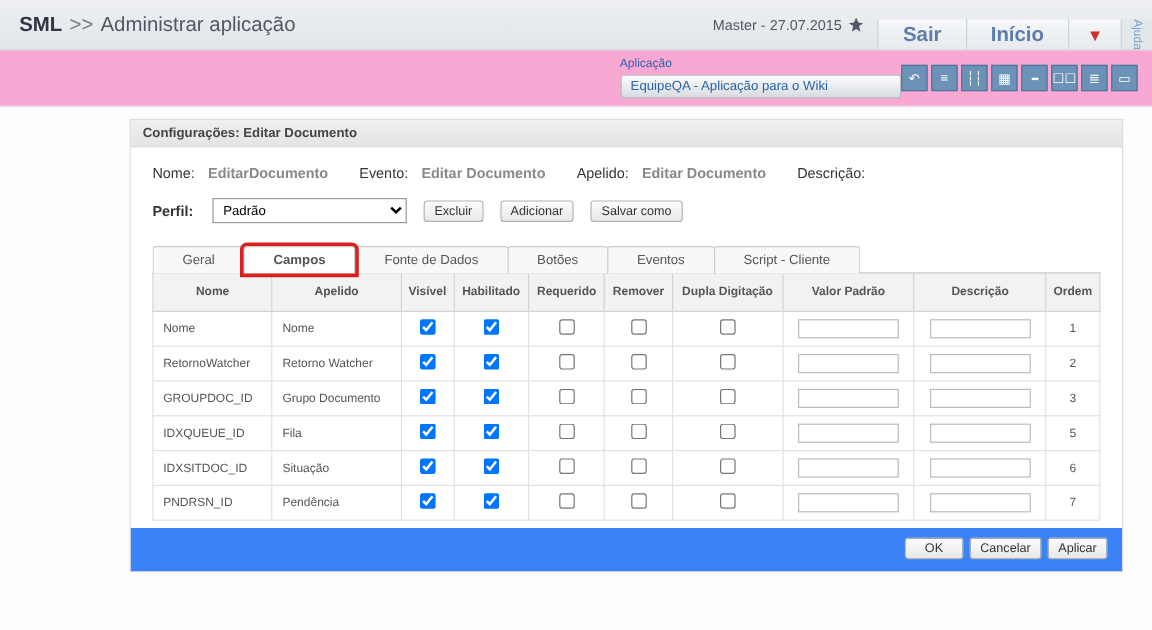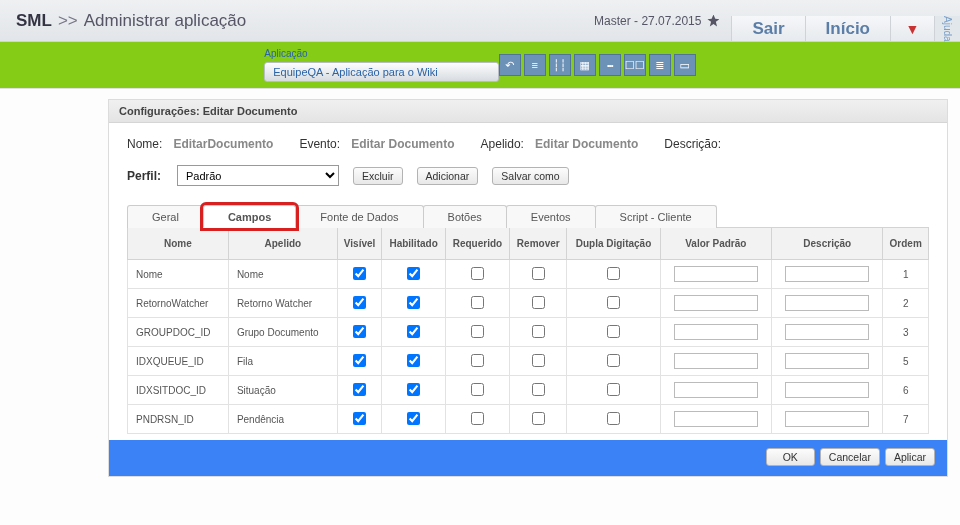--- a/index.html
+++ b/index.html
@@ -65,25 +65,25 @@
     background: #e2e7ec;
     writing-mode: vertical-rl;
     font-size: 10px;
     color: #7aa0c8;
     text-align: center;
     padding: 0;
     font-weight: normal;
   }
   .sub-bar {
     padding: 6px 12px;
-    background: #84cc16;
+    background: #f9a8d4;
     border-bottom: 1px solid #e0e0e0;
     display: flex;
     align-items: center;
-    justify-content: center;
+    justify-content: flex-end;
   }
   .app-label { color: #2a63a8; font-size: 10px; }
   .app-btn {
     display: inline-block;
     background: linear-gradient(#fdfdfd, #d7dbe0);
     border: 1px solid #b8bdc5;
     border-radius: 3px;
     padding: 3px 60px 3px 8px;
     color: #2a63a8;
     font-size: 11px;
@@ -97,21 +97,21 @@
     border: 1px solid #4f7399;
     display: flex;
     align-items: center;
     justify-content: center;
     color: #fff;
     font-size: 11px;
     cursor: pointer;
   }
   .icon-tile.sm { font-size: 8px; letter-spacing: -1px; }
   .panel {
-    margin: 10px 12px 0 108px;
+    margin: 10px 24px 0 108px;
     border: 1px solid #dcdcdc;
   }
   .panel-header {
     background: linear-gradient(#f0f0f0, #e4e4e4);
     border-bottom: 1px solid #d5d5d5;
     padding: 5px 10px;
     font-weight: bold;
     color: #444;
     font-size: 11px;
   }

